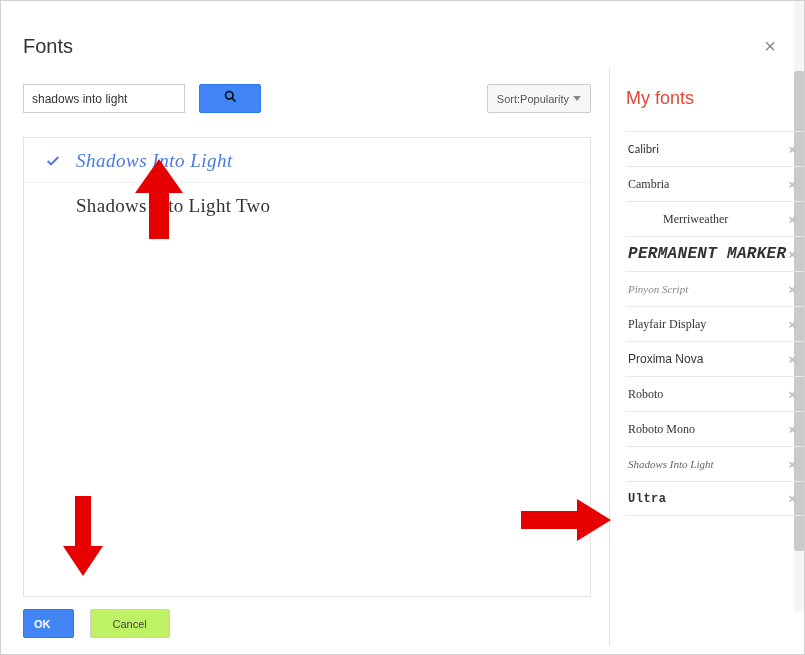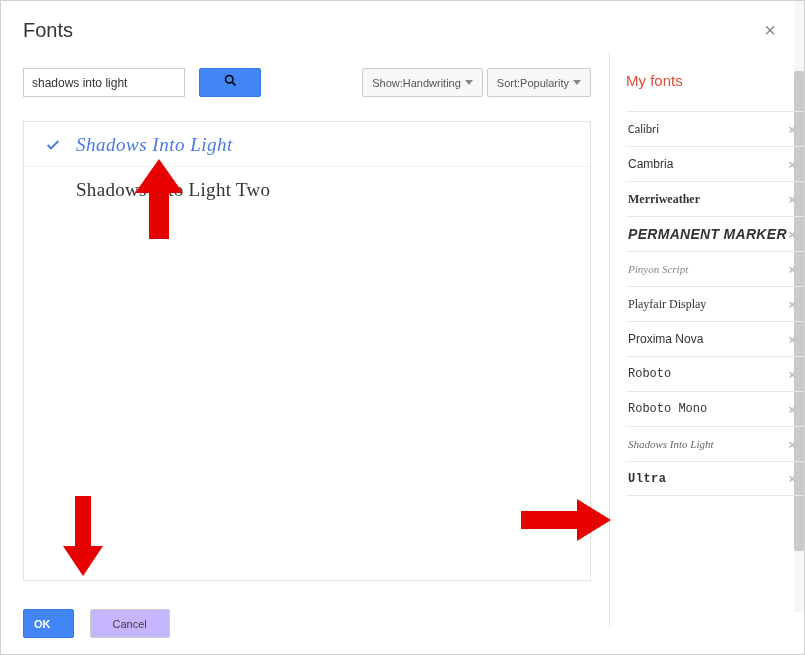--- a/index.html
+++ b/index.html
@@ -15,21 +15,21 @@
       overflow: hidden;
     }
     .dialog {
       border: 1px solid #d0d0d0;
       width: 805px;
       height: 655px;
       position: relative;
       background: #fff;
     }
     .header {
-      padding: 18px 22px 10px;
+      padding: 34px 22px 10px;
       display: flex;
       justify-content: space-between;
       align-items: flex-end;
     }
     .title {
       font-size: 20px;
       color: #333;
     }
     .close-btn {
       color: #888;
@@ -128,47 +128,47 @@
       font-style: italic;
       letter-spacing: 0.5px;
     }
     .font-shadows-two {
       color: #333;
       font-family: cursive;
       letter-spacing: 0.3px;
     }
     .my-fonts-title {
       color: #dd4b39;
-      font-size: 15px;
+      font-size: 18px;
       margin-top: 20px;
       margin-bottom: 22px;
       font-weight: normal;
     }
     .my-font-row {
       border-top: 1px solid #e8e8e8;
       height: 35px;
       display: flex;
       align-items: center;
       justify-content: space-between;
       padding: 0 8px 0 2px;
       font-size: 12px;
       color: #333;
       cursor: pointer;
     }
     .my-font-row:last-child { border-bottom: 1px solid #e8e8e8; }
     .remove-x { color: #bbb; font-size: 13px; font-weight: bold; cursor: pointer; }
     .f-calibri { font-family: Calibri, sans-serif; }
-    .f-cambria { font-family: Liberation Sans, sans-serif; }
-    .f-merri { font-family: Georgia, serif; font-weight: bold; }
-    .f-perm { font-family: Liberation Sans, sans-serif; font-weight: bold; font-style: italic; text-transform: uppercase; font-size: 14px; letter-spacing: 0.3px; }
+    .f-cambria { font-family: Liberation Serif, serif; }
+    .f-merri { font-family: Georgia, serif; font-weight: normal; margin-left: 35px; }
+    .f-perm { font-family: Liberation Mono, monospace; font-weight: bold; font-style: italic; text-transform: uppercase; font-size: 16px; letter-spacing: 0.3px; }
     .f-pinyon { font-family: cursive; font-style: italic; font-size: 11px; color: #888; }
     .f-playfair { font-family: Liberation Serif, serif; }
     .f-proxima { font-family: Arial, sans-serif; }
-    .f-roboto { font-family: Liberation Mono, monospace; }
-    .f-roboto-mono { font-family: Liberation Mono, monospace; }
+    .f-roboto { font-family: Liberation Serif, serif; }
+    .f-roboto-mono { font-family: Liberation Serif, serif; }
     .f-shadows { font-family: cursive; font-style: italic; font-size: 11px; color: #666; }
     .f-ultra { font-family: Liberation Mono, monospace; font-weight: 900; letter-spacing: 0.5px; }
     .footer {
       position: absolute;
       bottom: 0;
       left: 0;
       right: 0;
       padding: 12px 22px 16px;
       display: flex;
       gap: 16px;
@@ -183,21 +183,21 @@
       align-items: center;
     }
     .btn-primary {
       background: #4285f4;
       color: #fff;
       border: 1px solid #3079ed;
       font-weight: bold;
       padding-left: 10px;
     }
     .btn-secondary {
-      background: #c4b5fd;
+      background: #bef264;
       color: #444;
       border: 1px solid #ccc;
       padding-left: 22px;
     }
     .scrollbar-track {
       position: absolute;
       right: 0;
       top: 0;
       bottom: 42px;
       width: 10px;
@@ -253,29 +253,20 @@
         <div class="search-btn">
           <span>
             <svg viewBox="0 0 24 24" fill="none" stroke="#000" stroke-width="2.5">
               <circle cx="10" cy="10" r="6"></circle>
               <line x1="15" y1="15" x2="20" y2="20"></line>
             </svg>
           </span>
         </div>
         <div class="spacer"></div>
         <div class="dropdown">
-          <span>Show: </span>
-          <span>Handwriting</span>
-          <span class="caret">
-            <svg width="8" height="5">
-                <polygon points="0,0 8,0 4,5" fill="#888"></polygon>
-              </svg>
-          </span>
-        </div>
-        <div class="dropdown">
           <span>Sort: </span>
           <span>Popularity</span>
           <span class="caret">
             <svg width="8" height="5">
                 <polygon points="0,0 8,0 4,5" fill="#888"></polygon>
               </svg>
           </span>
         </div>
       </div>
 

